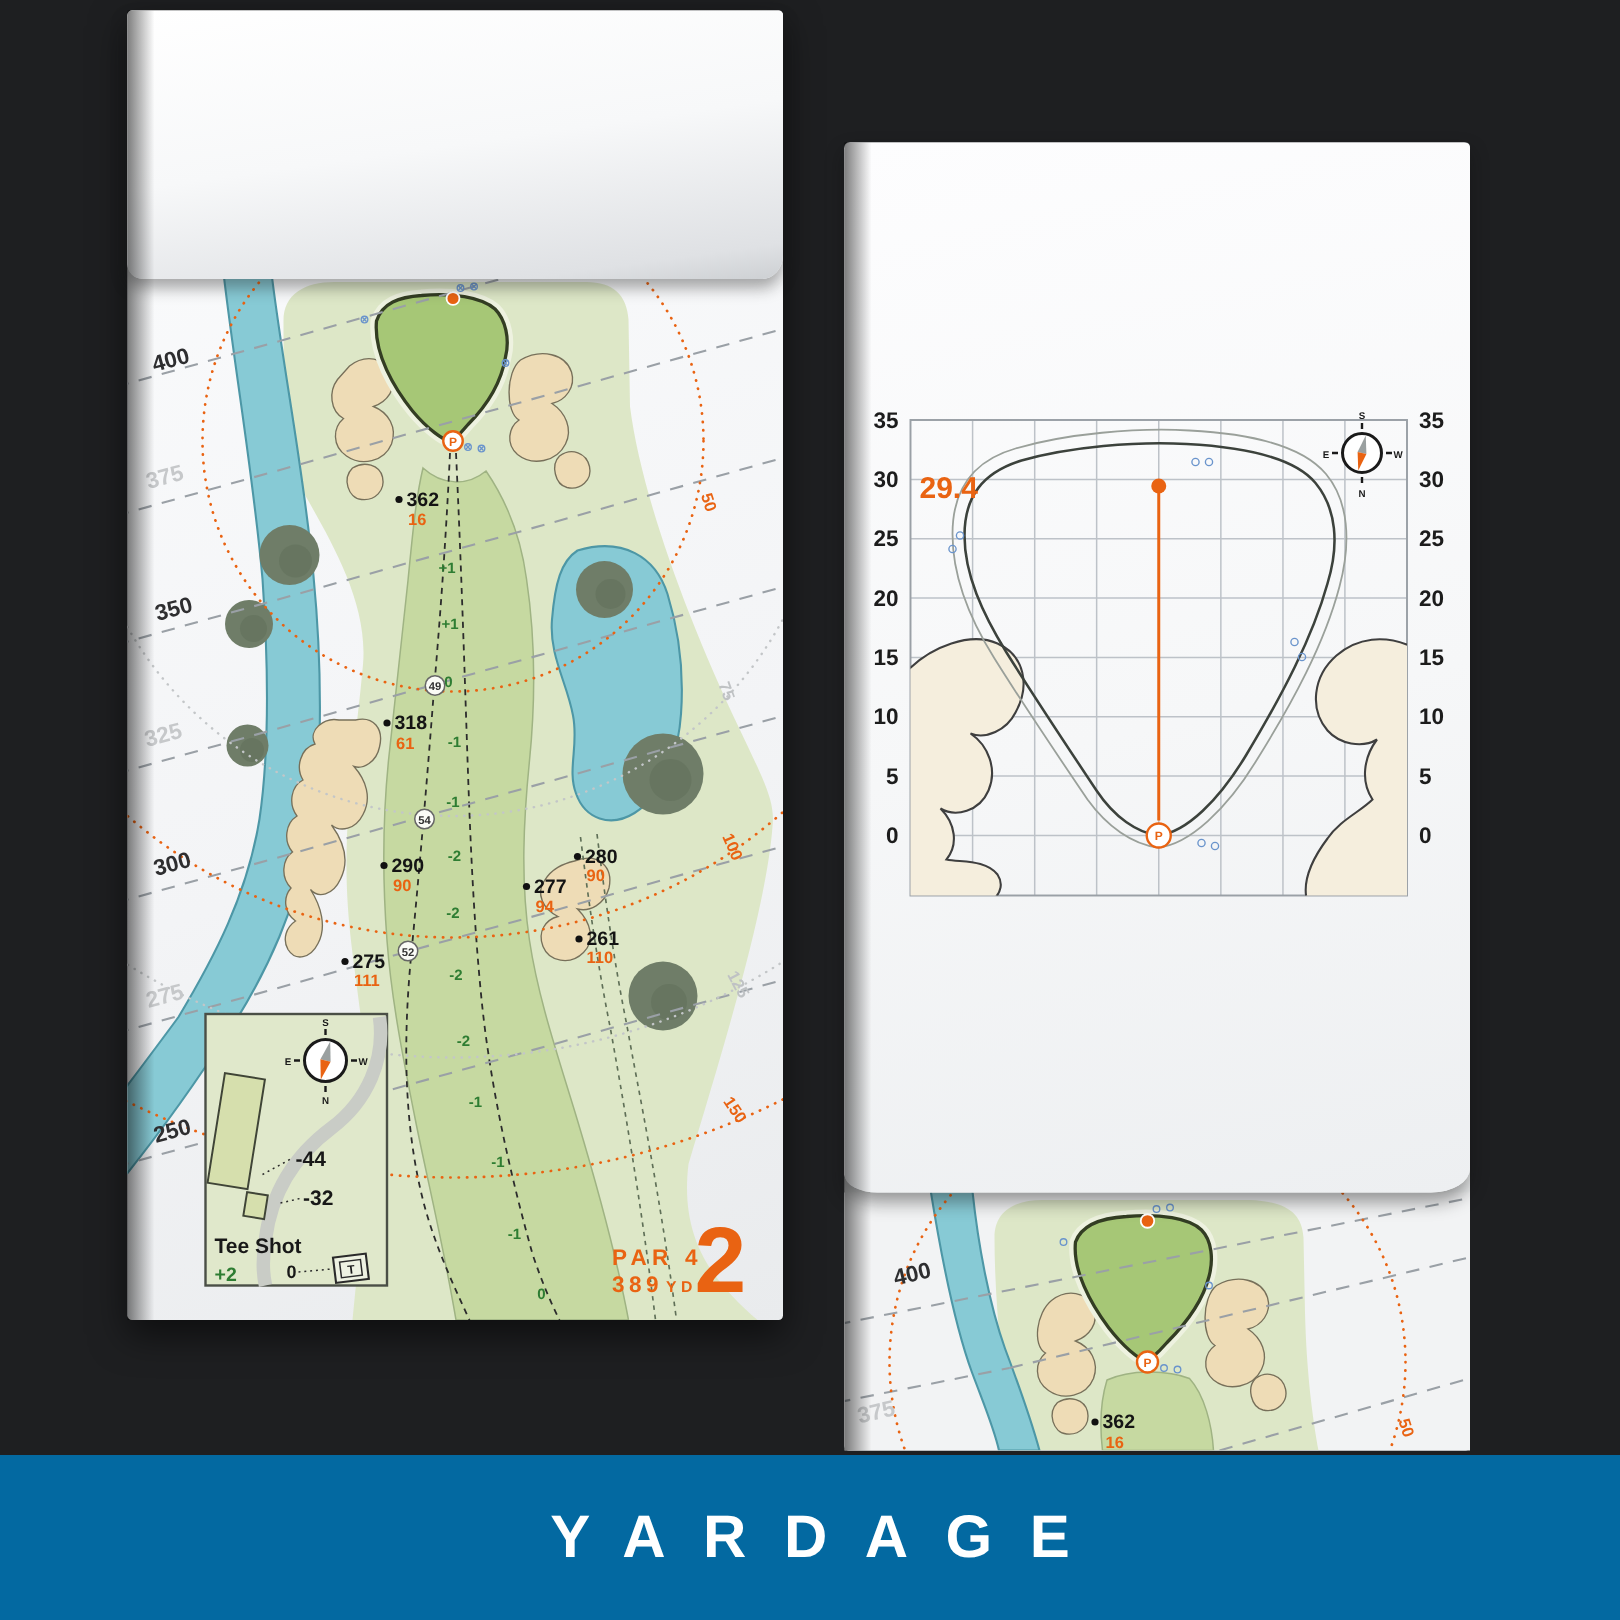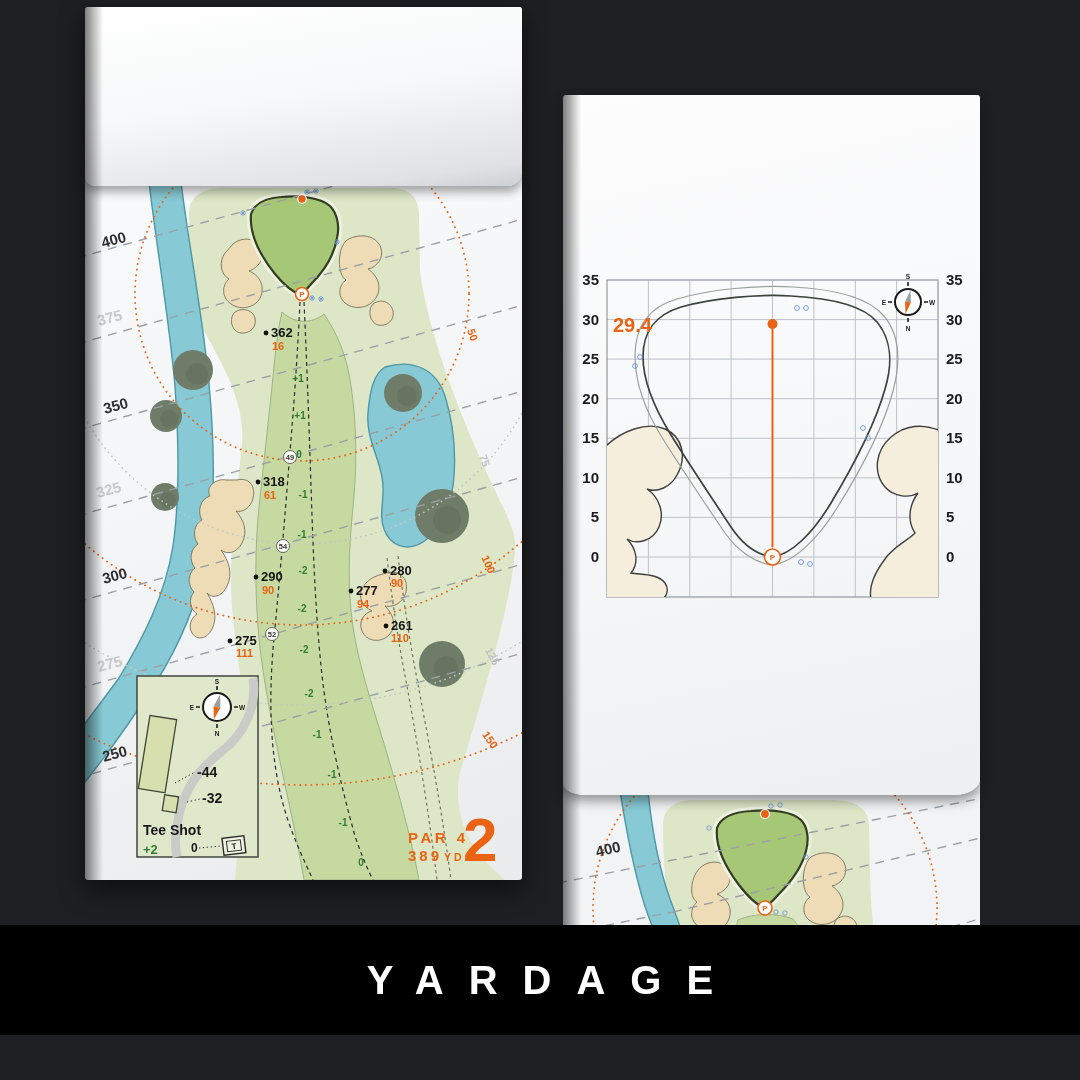--- a/index.html
+++ b/index.html
@@ -15,21 +15,21 @@
   .map-svg{position:absolute;left:0;top:179px;z-index:1;}
   .spine{position:absolute;left:0;top:0;bottom:0;width:18px;z-index:6;
     background:linear-gradient(90deg,rgba(0,0,0,.5),rgba(0,0,0,0));}
   .right-page{position:absolute;left:563px;top:95px;width:417px;height:872px;background:#eef0f1;border-radius:3px;}
   .chart-page{position:absolute;left:0;top:0;width:417px;height:700px;z-index:2;
     background:linear-gradient(168deg,#fdfdfe 0%,#f6f7f8 55%,#edeff1 100%);
     border-radius:4px 4px 26px 22px / 4px 4px 16px 12px;
     box-shadow:0 6px 12px rgba(15,15,15,.42);}
   .next-map{position:absolute;left:0;top:700px;width:417px;height:172px;z-index:1;
     background:#f2f3f4;overflow:hidden;}
-  .banner{position:absolute;left:0;top:925px;width:1080px;height:110px;background:#000000;
+  .banner{position:absolute;left:0;top:970px;width:1080px;height:110px;background:#0369a1;
     display:flex;align-items:center;justify-content:center;z-index:10;}
   .banner span{color:#ffffff;font-size:40px;font-weight:bold;letter-spacing:25px;padding-left:25px;}
   
   .rough{fill:#dde7c7;}
   .fairway{fill:#c6d9a1;stroke:#9fb383;stroke-width:1;}
   .halo{fill:none;stroke:#eef2e0;stroke-width:8;}
   .green-s{fill:#a6c776;stroke:#333d23;stroke-width:2.2;}
   .bunker{fill:#eedcb6;stroke:#77705a;stroke-width:.9;}
   .bunker2{fill:#f5eedd;stroke:#3f3f3f;stroke-width:1.4;}
   .water{fill:#87cad5;stroke:#4d97a6;stroke-width:1.4;}

